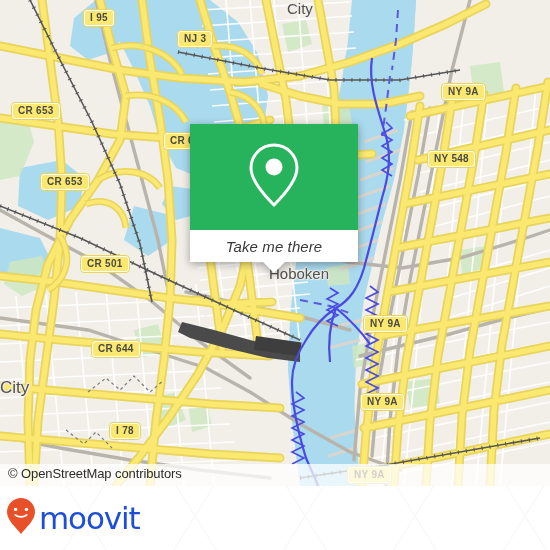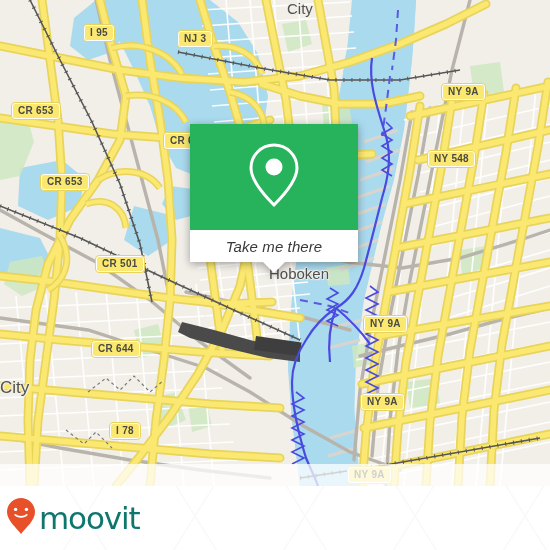--- a/index.html
+++ b/index.html
@@ -108,21 +108,21 @@
     letter-spacing:-.1px;
   }
   .brand{
     position:relative;
     margin-left:6px;
     display:flex;align-items:center;gap:3px;
   }
   .brand-word{
     font-size:31px;
     letter-spacing:-1.1px;
-    color:#0f766e;
+    color:#1d4ed8;
     font-family:"DejaVu Sans", sans-serif;
     font-weight:400;
   }
 </style>
 </head>
 <body>
 
 <div id="root">
 
   <div class="map">
@@ -427,35 +427,36 @@
           <path d="M66 430 L84 444 L96 432 L112 448"></path>
         </g>
 
       </g>
     </svg>
 
     <div class="placelabel" style="left:287px;top:0px;font-size:15px;">City</div>
     <div class="placelabel" style="left:224px;top:265px;font-size:15px;margin-left:45px;">Hoboken</div>
     <div class="placelabel" style="left:0px;top:378px;font-size:17px;">City</div>
 
-    <div class="shield" style="left:84px;top:25px;">I 95</div>
+    <div class="shield" style="left:84px;top:10px;">I 95</div>
     <div class="shield" style="left:178px;top:31px;">NJ 3</div>
     <div class="shield" style="left:442px;top:84px;">NY 9A</div>
     <div class="shield" style="left:12px;top:103px;">CR 653</div>
     <div class="shield" style="left:164px;top:133px;">CR 68</div>
     <div class="shield" style="left:428px;top:151px;">NY 548</div>
     <div class="shield" style="left:41px;top:174px;">CR 653</div>
-    <div class="shield" style="left:96px;top:256px;">CR 501</div>
+    <div class="shield" style="left:81px;top:256px;">CR 501</div>
     <div class="shield" style="left:364px;top:316px;">NY 9A</div>
     <div class="shield" style="left:92px;top:341px;">CR 644</div>
     <div class="shield" style="left:361px;top:394px;">NY 9A</div>
     <div class="shield" style="left:110px;top:423px;">I 78</div>
     <div class="shield" style="left:348px;top:467px;">NY 9A</div>
 
     <div class="attrib-bar"></div>
+    <div class="attrib-text">© OpenStreetMap contributors</div>
 
     <div class="popup">
       <div class="popup-head">
         <span>
           <svg width="58" height="68" viewBox="0 0 58 68">
             <path d="M29 4 C16.3 4 6 14.3 6 27 C6 39 18 53 29 64
                      C40 53 52 39 52 27 C52 14.3 41.7 4 29 4 Z" fill="none" stroke="#ffffff" stroke-width="3"></path>
             <circle cx="29" cy="26" r="8.5" fill="#ffffff"></circle>
           </svg>
         </span>

